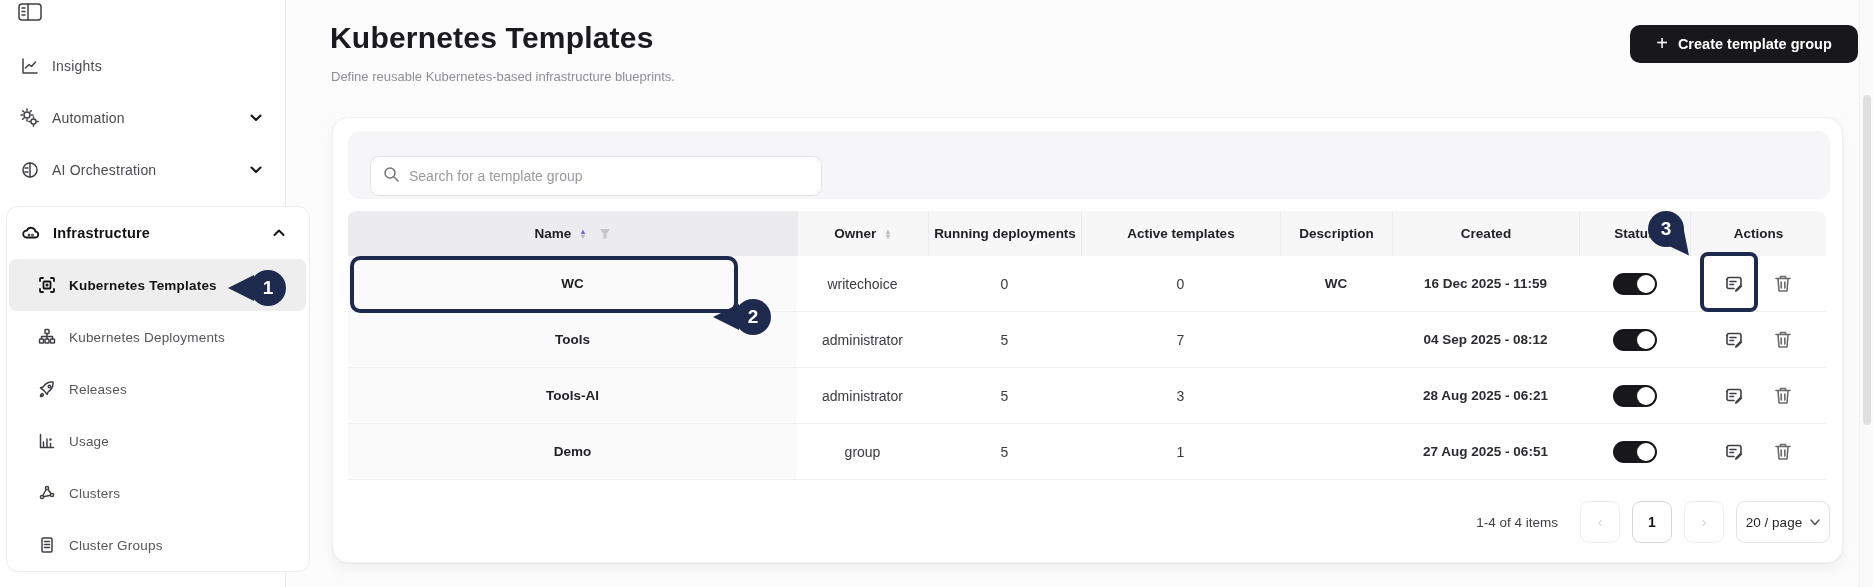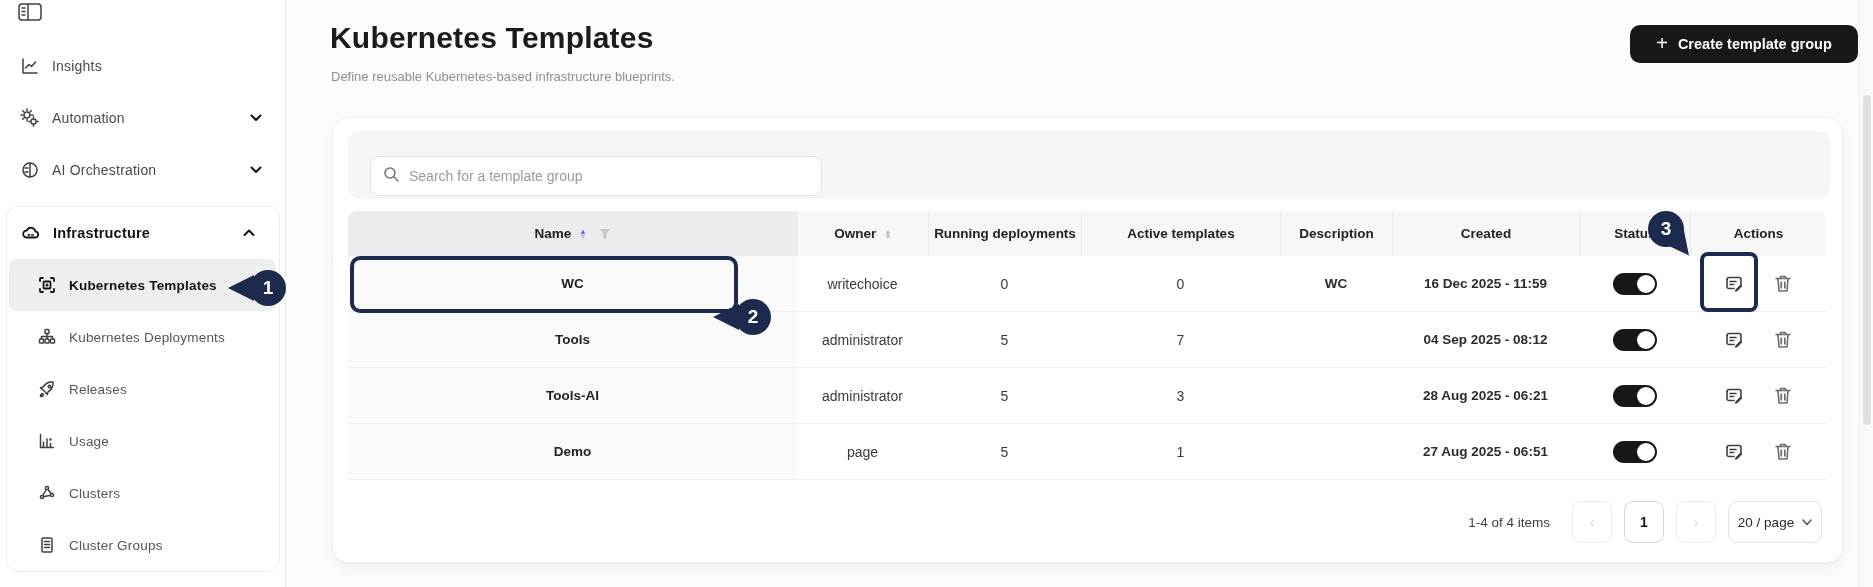--- a/index.html
+++ b/index.html
@@ -5,21 +5,21 @@
   * { margin:0; padding:0; box-sizing:border-box; }
   html,body { width:1873px; height:587px; }
   body {
     position:relative; background:#fcfcfd; overflow:hidden;
     font-family:"Liberation Sans", sans-serif; color:#27272a;
   }
   
   .sidebar { position:absolute; left:0; top:0; width:286px; height:587px; background:#fff; border-right:1px solid #e9e9ea; }
   .sb-toggle { position:absolute; left:18px; top:3px; width:26px; height:20px; cursor:pointer; }
   .nav-top { position:absolute; top:40px; left:0; width:286px; }
-  .nav-group { position:absolute; top:206px; left:6px; width:274px; background:#fff; border:1px solid #ededee; border-radius:12px; }
+  .nav-group { position:absolute; top:206px; left:6px; width:304px; background:#fff; border:1px solid #ededee; border-radius:12px; }
   .nav-item { position:relative; height:52px; display:flex; align-items:center; padding-left:20px; cursor:pointer; }
   .nav-group .nav-item { padding-left:14px; }
   .nav-group .nav-item.lvl2 { padding-left:30px; }
   .nav-item .nav-icon { width:20px; height:20px; display:inline-flex; align-items:center; justify-content:center; flex:0 0 20px; }
   .nav-item .nav-label { margin-left:12px; font-size:14px; color:#4b4b50; letter-spacing:.2px; white-space:nowrap; }
   .nav-item.lvl2 .nav-label { font-size:13.5px; color:#55555a; }
   .nav-item.bold .nav-label { font-weight:bold; color:#131316; font-size:14.5px; }
   .nav-item.selected { background:#eeeeef; border-radius:8px; margin:0 3px 0 2px; }
   .nav-group .nav-item.selected { padding-left:28px; }
   .nav-item.selected .nav-label { font-weight:bold; color:#141417; }
@@ -56,21 +56,21 @@
   .funnel { margin-left:6px; cursor:pointer; display:inline-flex; }
   .trow { height:56px; border-bottom:1px solid #f0f0f1; background:#fff; }
   .tcell { display:flex; align-items:center; justify-content:center; font-size:14px; color:#3a3a3f; }
   .c-name { background:#fafafa; font-weight:bold; color:#222226; font-size:13.5px; }
   .c-desc, .c-created { font-weight:bold; color:#2b2b30; font-size:13.5px; }
   .c-actions { gap:30px; }
   .toggle { width:44px; height:22px; border-radius:11px; background:#18181b; position:relative; cursor:pointer; }
   .toggle .knob { position:absolute; right:2px; top:2px; width:18px; height:18px; border-radius:50%; background:#fff; }
   .act { display:inline-flex; cursor:pointer; }
   
-  .pagination { position:absolute; top:383px; right:20px; display:flex; align-items:center; }
+  .pagination { position:absolute; top:383px; right:12px; display:flex; align-items:center; }
   .pg-range { font-size:13.5px; color:#3f3f46; margin-right:22px; }
   .pg-btn { width:40px; height:42px; border:1px solid #ebebed; border-radius:9px; background:#fff; display:flex; align-items:center; justify-content:center;
     font-size:14px; color:#d4d4d8; margin-right:12px; cursor:default; font-family:"Liberation Sans", sans-serif; }
   .pg-btn.page { border-color:#d6d6da; color:#18181b; font-weight:bold; cursor:pointer; }
   .pg-size { width:94px; height:42px; border:1px solid #e3e3e6; border-radius:9px; background:#fff; display:flex; align-items:center; justify-content:center;
     gap:8px; font-size:13.5px; color:#27272a; cursor:pointer; margin-right:0; }
   
   .ann-box { position:absolute; border:4px solid #1d2a4d; background:transparent; pointer-events:none; }
   .ann-box.b2 { left:350px; top:256px; width:388px; height:57px; border-radius:10px; }
   .ann-box.b3 { left:1700px; top:252px; width:58px; height:60px; border-radius:8px; }
@@ -384,21 +384,21 @@
           <path d="M6.5 4.5 v-2 h5 v2"></path>
           <path d="M4 4.5 l1 12.5 h8 l1 -12.5"></path>
           <line x1="7.2" y1="8" x2="7.2" y2="14"></line>
           <line x1="10.8" y1="8" x2="10.8" y2="14"></line>
         </svg>
       </span>
     </div>
   </div>
         <div class="trow">
     <div class="tcell c-name">Demo</div>
-    <div class="tcell">page</div>
+    <div class="tcell">group</div>
     <div class="tcell">5</div>
     <div class="tcell">1</div>
     <div class="tcell c-desc"></div>
     <div class="tcell c-created">27 Aug 2025 - 06:51</div>
     <div class="tcell">
       <div class="toggle">
               <div class="knob"></div>
             </div>
     </div>
     <div class="tcell c-actions">

